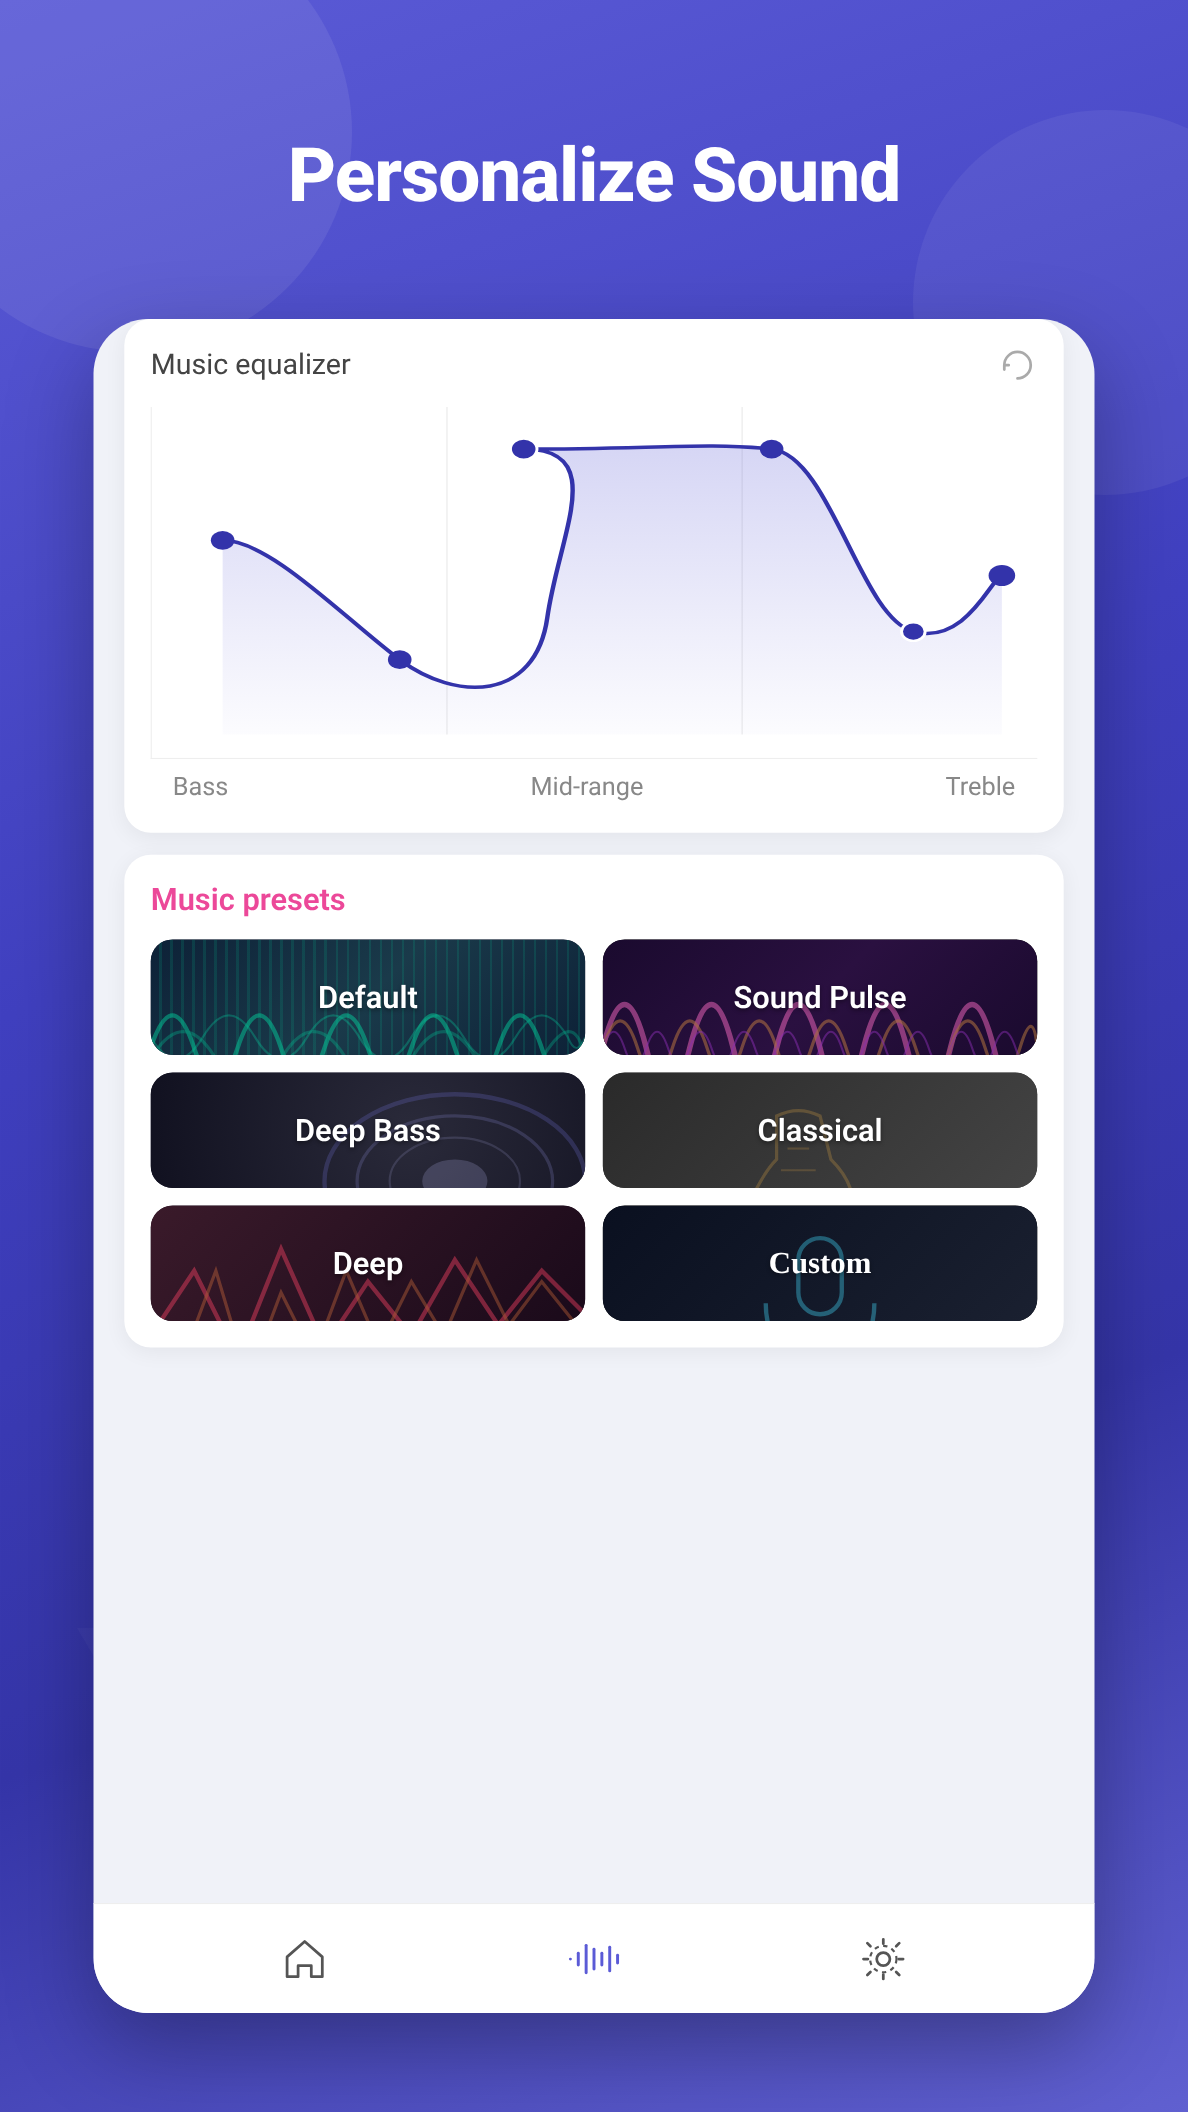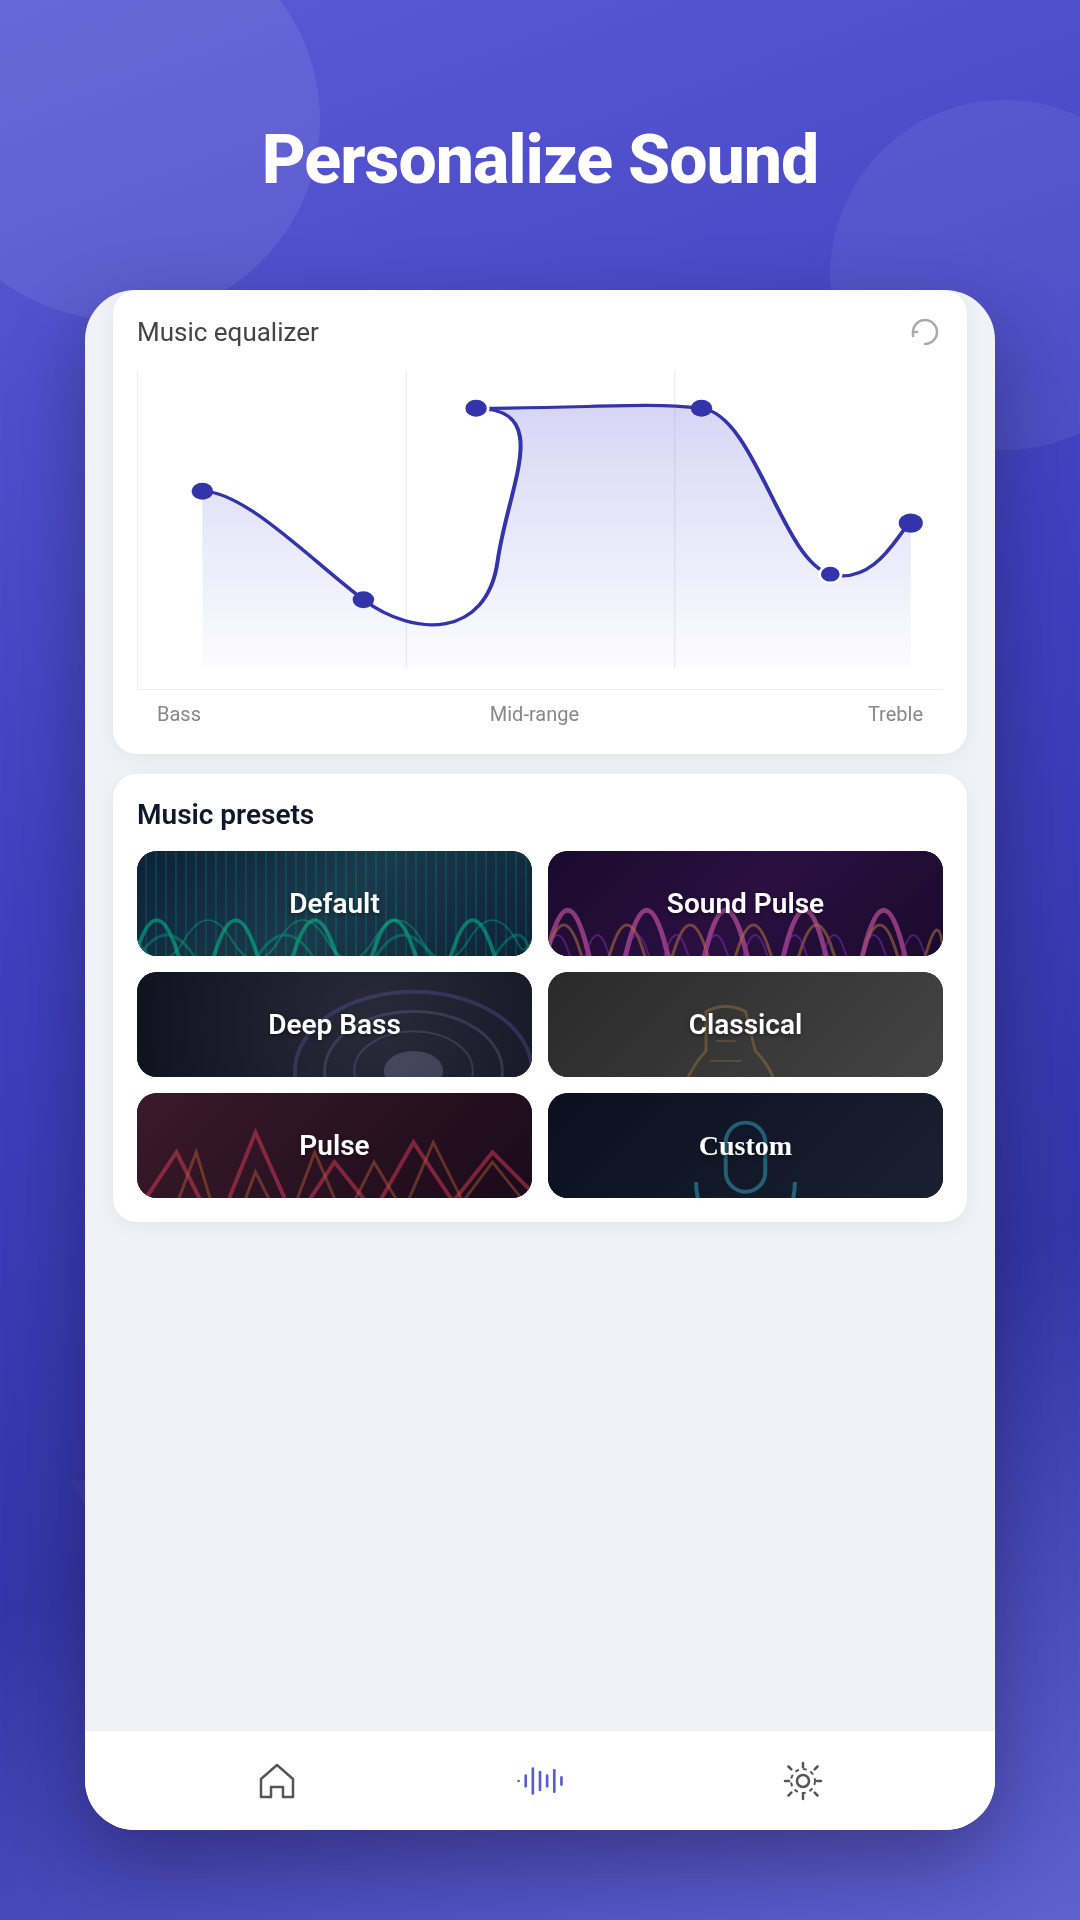--- a/index.html
+++ b/index.html
@@ -129,38 +129,38 @@
       width: 100%;
       height: 100%;
     }
 
     .eq-labels {
       display: flex;
       justify-content: space-between;
       padding: 12px 20px 0;
     }
     .eq-label {
-      font-size: 20px;
+      font-size: 23px;
       color: #888;
       text-align: center;
     }
 
     
     .presets-section {
       margin: 0 28px;
       background: white;
       border-radius: 24px;
       padding: 24px;
       box-shadow: 0 4px 20px rgba(0,0,0,0.06);
     }
 
     .presets-title {
       font-size: 28px;
       font-weight: 600;
-      color: #0f172a;
+      color: #ec4899;
       margin-bottom: 20px;
     }
 
     .presets-grid {
       display: grid;
       grid-template-columns: 1fr 1fr;
       gap: 16px;
     }
 
     .preset-btn {
@@ -434,21 +434,21 @@
           </svg>
           <span class="preset-btn-label">Classical</span>
         </div>
 
         <div class="preset-btn preset-rock">
           <div class="preset-rock-bg"></div>
           <svg class="wave-decoration" viewBox="0 0 200 100" preserveAspectRatio="none">
             <path d="M0,60 L20,30 L40,70 L60,20 L80,65 L100,35 L120,60 L140,25 L160,55 L180,30 L200,50" fill="none" stroke="#ff4466" stroke-width="2" opacity="0.7"></path>
             <path d="M0,50 L15,70 L30,30 L45,80 L60,40 L75,70 L90,30 L105,65 L120,35 L135,60 L150,25 L165,55 L180,35 L200,60" fill="none" stroke="#ff8844" stroke-width="1.5" opacity="0.5"></path>
           </svg>
-          <span class="preset-btn-label">Pulse</span>
+          <span class="preset-btn-label">Deep</span>
         </div>
 
         <div class="preset-btn preset-custom">
           <div class="preset-custom-bg"></div>
           <svg class="wave-decoration" viewBox="0 0 200 100" preserveAspectRatio="none">
 
             <rect x="90" y="15" width="20" height="35" rx="10" fill="none" stroke="#44ddff" stroke-width="2" opacity="0.6"></rect>
             <path d="M75,45 Q75,70 100,70 Q125,70 125,45" fill="none" stroke="#44ddff" stroke-width="2" opacity="0.6"></path>
             <line x1="100" y1="70" x2="100" y2="85" stroke="#44ddff" stroke-width="2" opacity="0.5"></line>
             <line x1="85" y1="85" x2="115" y2="85" stroke="#44ddff" stroke-width="2" opacity="0.5"></line>

